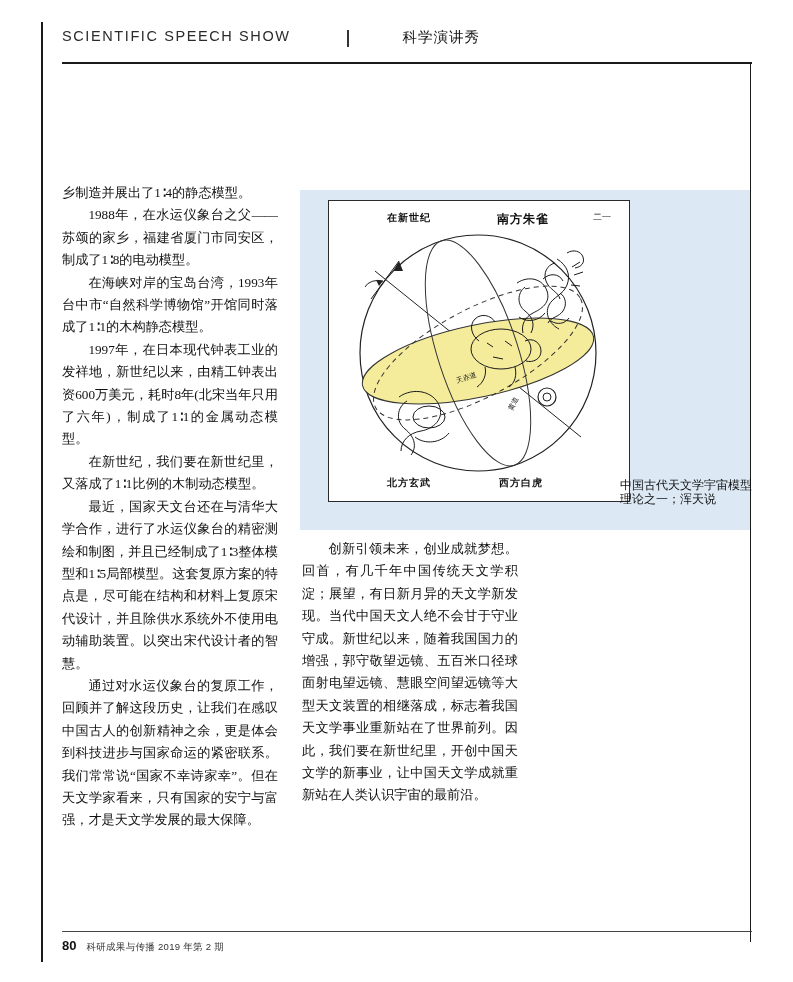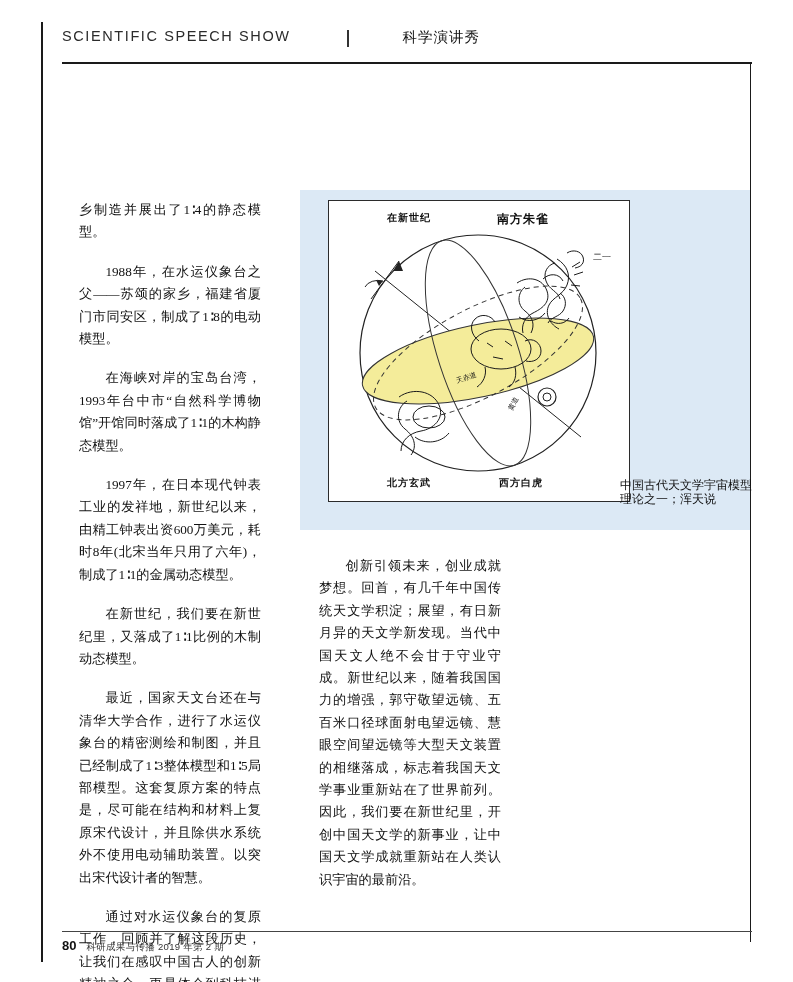--- a/index.html
+++ b/index.html
@@ -67,21 +67,21 @@
   
   .col{
     position:absolute;
     font-size:13.2px;
     line-height:22.4px;
     text-align:justify;
     text-justify:inter-ideograph;
     color:#111;
   }
   .col p{
-    margin:17px;
+    margin:0;
     text-indent:2em;
   }
   .col p.noindent{ text-indent:0; }
 
   .col-left{
     left:62px;top:182px;
     width:216px;
   }
   .col-right-top{
     left:302px;top:538px;
@@ -223,21 +223,21 @@
           <ellipse cx="100" cy="216" rx="16" ry="11"></ellipse>
           <path d="M86 236 c10 8 26 6 34 -4"></path>
         </g>
 
         <text x="128" y="182" font-size="7" fill="#111" font-family="Liberation Sans, sans-serif" transform="rotate(-18 128 182)">天赤道</text>
         <text x="183" y="210" font-size="7" fill="#111" font-family="Liberation Sans, sans-serif" transform="rotate(-62 183 210)">黄道</text>
       </svg>
 
       <div style="position:absolute;left:58px;top:10px;font-size:10px;font-family:'Liberation Sans',sans-serif;color:#111;letter-spacing:1px;font-weight:bold;">在新世纪</div>
       <div style="position:absolute;left:168px;top:10px;font-size:12px;font-family:Liberation Mono, monospace;color:#111;letter-spacing:1px;font-weight:bold;">南方朱雀</div>
-      <div style="position:absolute;left:264px;top:10px;font-size:9px;font-family:'Liberation Sans',sans-serif;color:#111;margin-top:40px;">二一</div>
+      <div style="position:absolute;left:264px;top:10px;font-size:9px;font-family:'Liberation Sans',sans-serif;color:#111;">二一</div>
       <div style="position:absolute;left:58px;top:275px;font-size:10px;font-family:'Liberation Sans',sans-serif;color:#111;letter-spacing:1px;font-weight:bold;text-align:center;">北方玄武</div>
       <div style="position:absolute;left:170px;top:275px;font-size:10px;font-family:'Liberation Sans',sans-serif;color:#111;letter-spacing:1px;font-weight:bold;">西方白虎</div>
     </div>
 
     <div class="fig-caption">中国古代天文学宇宙模型理论之一；浑天说</div>
   </div>
 
   <div class="col col-right-top">
     <p>创新引领未来，创业成就梦想。回首，有几千年中国传统天文学积淀；展望，有日新月异的天文学新发现。当代中国天文人绝不会甘于守业守成。新世纪以来，随着我国国力的增强，郭守敬望远镜、五百米口径球面射电望远镜、慧眼空间望远镜等大型天文装置的相继落成，标志着我国天文学事业重新站在了世界前列。因此，我们要在新世纪里，开创中国天文学的新事业，让中国天文学成就重新站在人类认识宇宙的最前沿。</p>
   </div>

